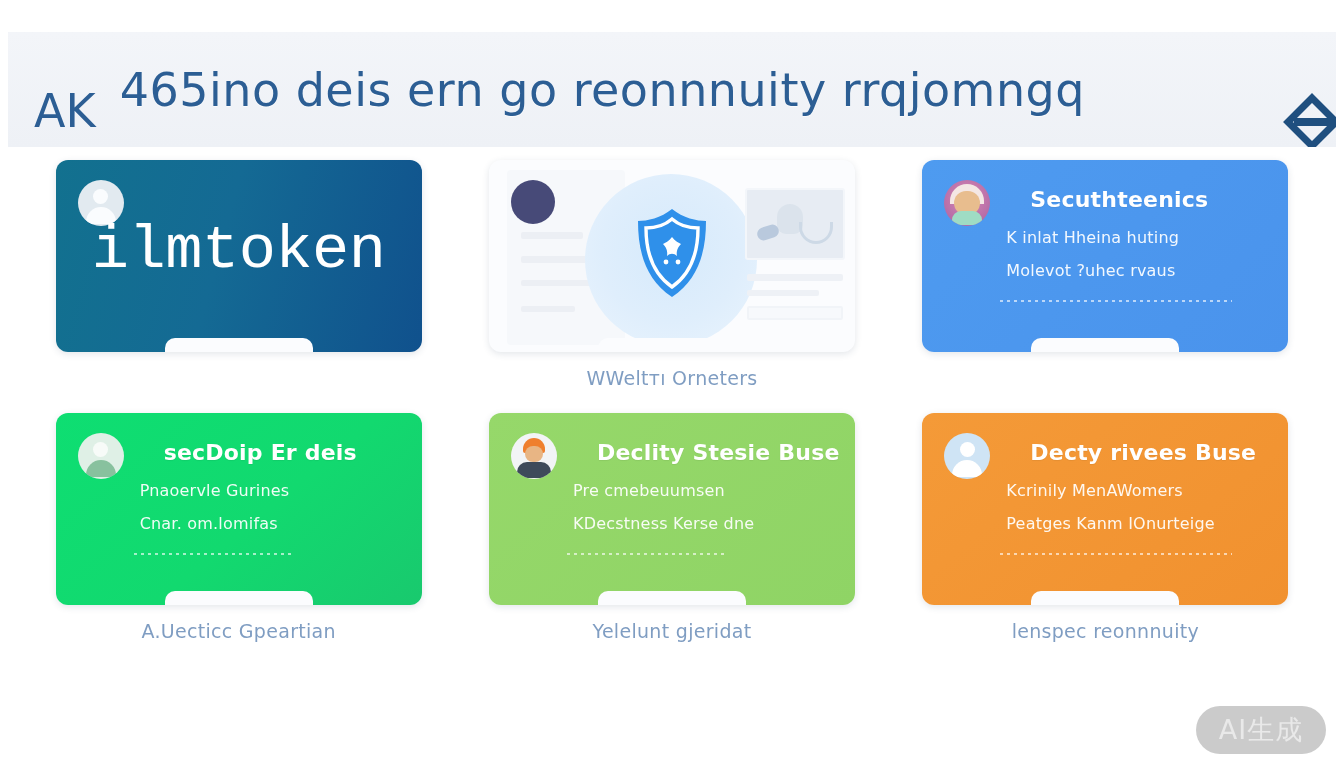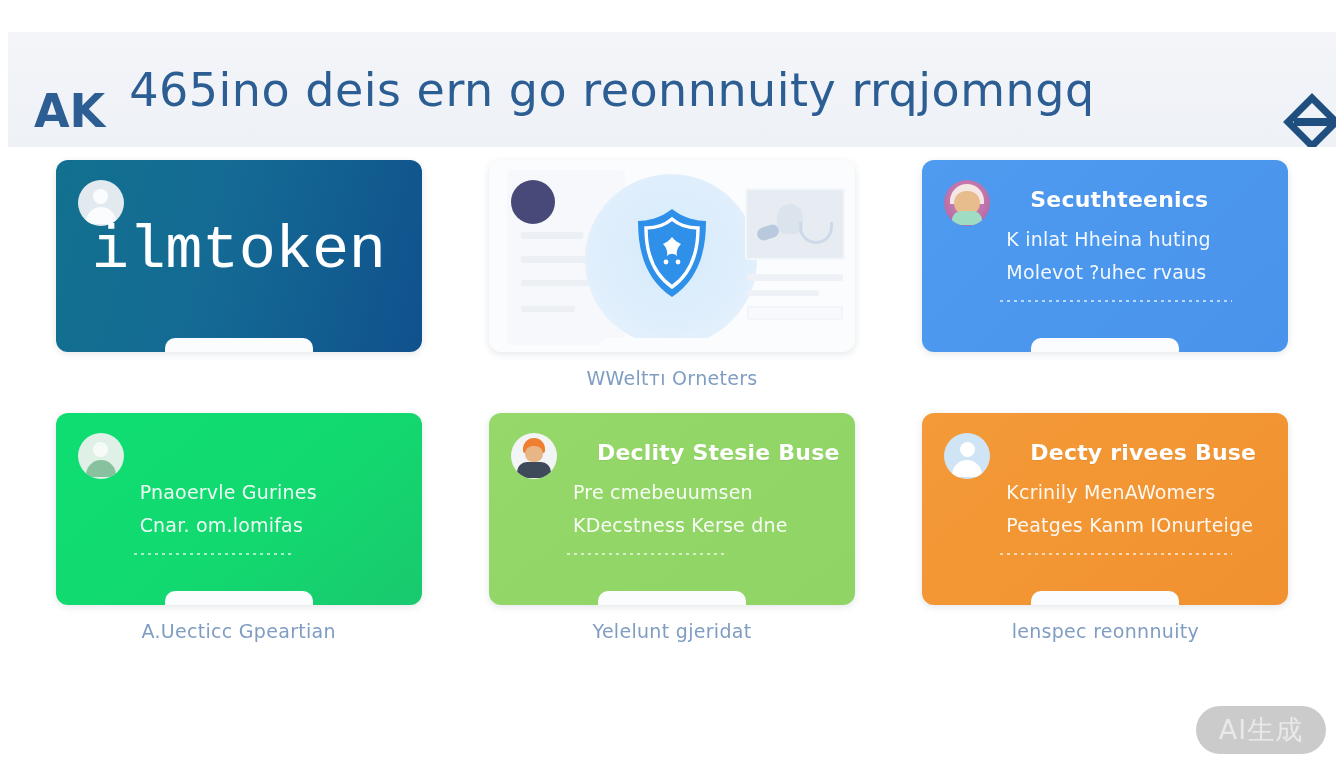--- a/index.html
+++ b/index.html
@@ -31,21 +31,21 @@
   .header-title {
     font-size:46px;
     font-weight:400;
     color:#2c5e94;
     letter-spacing:.5px;
     white-space:nowrap;
     font-family:"DejaVu Sans", sans-serif;
     text-shadow:0 1px 1px rgba(255,255,255,.7);
   }
   .header-badge {
-    font-size:46px; color:#2c5e94; font-weight:700;
+    font-size:46px; color:#2c5e94; font-weight:400;
     margin-right:24px;
     font-family:"DejaVu Sans", sans-serif;
     margin-top:43px;
   }
   .header-icon {
     position:absolute;
     right:-8px; top:58px;
     width:64px; height:64px;
   }
 
@@ -185,21 +185,21 @@
   .card-text .t-title {
     position:absolute; left:108px; top:27px;
     font-size:22px; font-weight:700; color:#ffffff;
     font-family:"DejaVu Sans", sans-serif;
     white-space:nowrap;
     letter-spacing:.2px;
     text-shadow:0 1px 1px rgba(0,0,0,.06);
   }
   .card-text .t-line {
     position:absolute; left:84px;
-    font-size:19px; color:rgba(255,255,255,.93);
+    font-size:16px; color:rgba(255,255,255,.93);
     font-family:"DejaVu Sans", sans-serif;
     white-space:nowrap;
     letter-spacing:.2px;
   }
   .card-text .t-line.l1 { top:68px; }
   .card-text .t-line.l2 { top:101px; }
   .card-text .dashes {
     position:absolute; left:78px; top:140px;
     width:208px; height:2px;
     background:repeating-linear-gradient(90deg,rgba(255,255,255,.62) 0 3px,transparent 3px 7px);
@@ -306,20 +306,21 @@
         <div class="notch"></div>
       </div>
     </div>
 
     <div class="cell">
       <div class="card card-green card-text">
         <div class="avatar greenish">
           <span class="head"></span>
             <span class="body"></span>
         </div>
+        <div class="t-title">secDoip Er deis</div>
         <div class="t-line l1">Pnaoervle Gurines</div>
         <div class="t-line l2">Cnar. om.lomifas</div>
         <div class="dashes"></div>
         <div class="notch"></div>
       </div>
       <div class="caption">A.Uecticc Gpeartian</div>
     </div>
 
     <div class="cell">
       <div class="card card-lgreen card-text">

